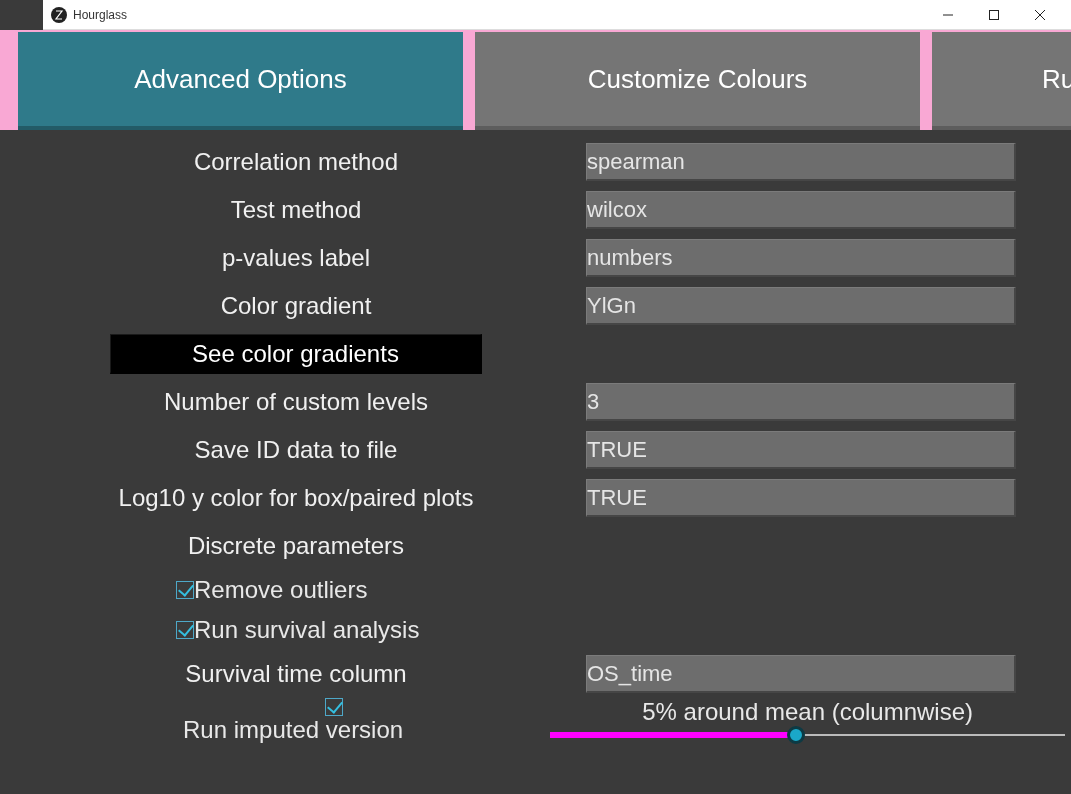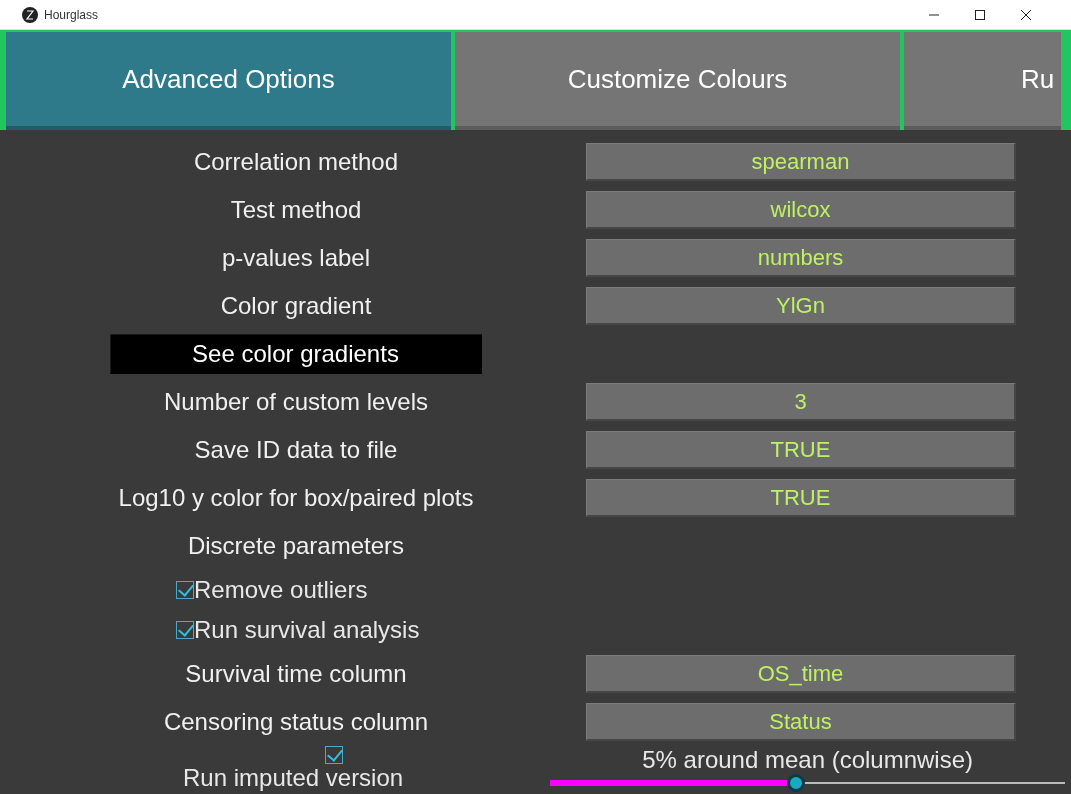--- a/index.html
+++ b/index.html
@@ -8,22 +8,23 @@
     background: #3a3a3a;
     overflow: hidden;
     width: 1071px;
     height: 794px;
   }
   .titlebar {
     height: 30px;
     background: #fff;
     display: flex;
     align-items: center;
-    padding: 0 22px;
+    padding: 0 8px;
     border-bottom: 1px solid #ddd;
+    margin-left: 43px;
   }
   .titlebar .app-icon {
     width: 16px; height: 16px;
     border-radius: 50%;
     background: #222;
     display:flex; align-items:center; justify-content:center;
     margin-right: 6px;
   }
   .titlebar .app-icon svg { width:10px; height:10px; }
   .titlebar .title {
@@ -34,23 +35,24 @@
   .titlebar .spacer { flex: 1; }
   .win-btn {
     width: 46px; height: 30px;
     display:flex; align-items:center; justify-content:center;
     color:#222;
   }
   .win-btn svg { width:10px; height:10px; stroke:#222; stroke-width:1; fill:none; }
 
   .tabs {
     height: 100px;
-    background: #22c55e;
+    background: #f9a8d4;
     display: flex;
-    padding: 2px 2px 0 6px;
+    padding: 2px 2px 0 18px;
+    gap: 8px;
   }
   .tab {
     flex: 0 0 445px;
     margin-right: 4px;
     background: #757575;
     color: #fff;
     display:flex; align-items:center; justify-content:center;
     font-size: 26px;
     font-weight: 400;
     border-bottom: 4px solid rgba(0,0,0,0.2);
@@ -83,25 +85,24 @@
     font-size: 24px;
     color: #f0f0f0;
   }
   .value-col {
     width: 430px;
   }
   .dropdown {
     width: 100%;
     height: 38px;
     background: #6d6d6d;
-    color: #bef264;
+    color: #e5e5e5;
     font-size: 22px;
     display:flex;
     align-items:center;
-    justify-content:center;
     position: relative;
     border-top: 1px solid rgba(255,255,255,0.1);
     border-left: 1px solid rgba(255,255,255,0.1);
     border-right: 2px solid rgba(0,0,0,0.35);
     border-bottom: 2px solid rgba(0,0,0,0.35);
   }
   .btn {
     height: 40px;
     background: #000000;
     color: #fff;
@@ -342,28 +343,20 @@
 
   <div class="row">
     <div class="label-col">Survival time column</div>
     <div class="value-col">
       <div class="dropdown">
         <span>OS_time</span>
       </div>
     </div>
   </div>
 
-  <div class="row">
-    <div class="label-col">Censoring status column</div>
-    <div class="value-col">
-      <div class="dropdown">
-        <span>Status</span>
-      </div>
-    </div>
-  </div>
 
   <div class="row-imputed">
     <div class="ck-wrap">
       <div class="checkbox checked"></div>
       <div class="imputed-label">Run imputed version</div>
     </div>
     <div class="slider-wrap" style="margin-left:-30px;">
       <div class="slider-caption">5% around mean (columnwise)</div>
       <div class="slider-track">
         <div class="slider-line"></div>

